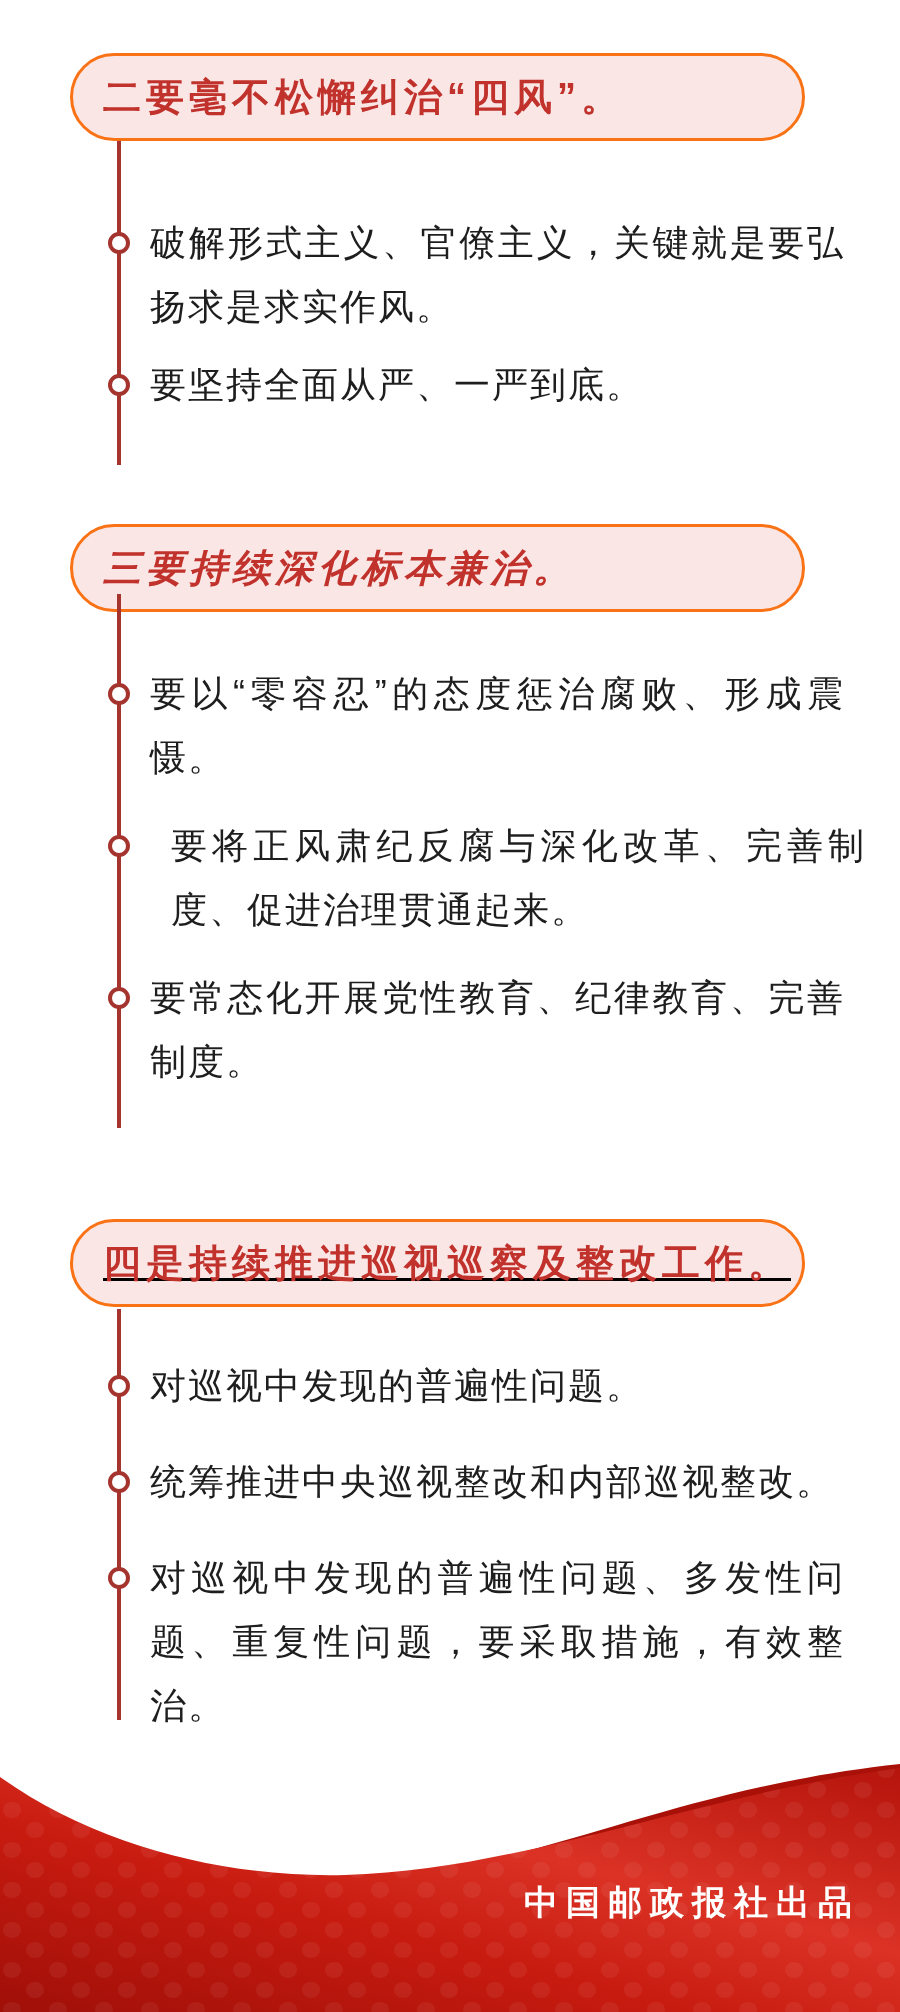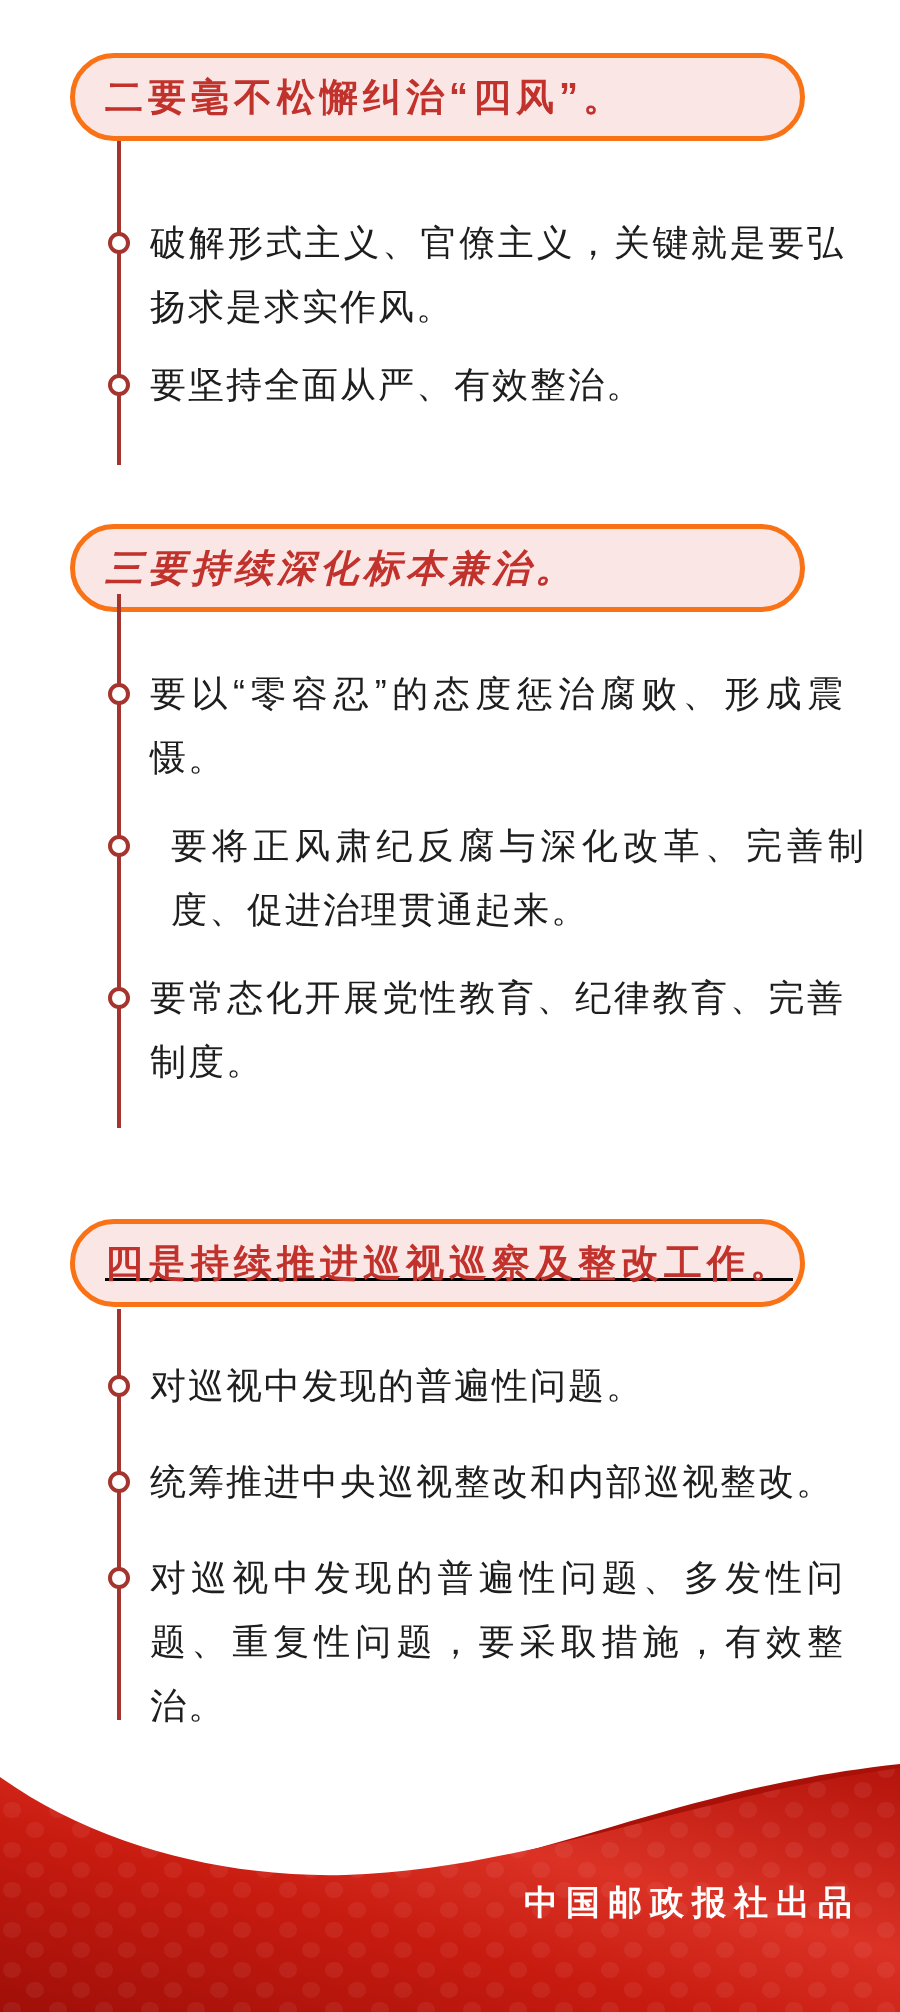--- a/index.html
+++ b/index.html
@@ -2,21 +2,21 @@
 <html><head>
 <meta charset="utf-8">
 <style>
   html,body{margin:0;padding:0;background:#fff;}
   #page{
     position:relative;width:900px;height:2012px;background:#ffffff;overflow:hidden;
     font-family:"Liberation Sans","DejaVu Sans",sans-serif;
   }
   .header-box{
     position:absolute;left:70px;width:735px;height:88px;box-sizing:border-box;
-    background:#fbe6e6;border:5px solid #f97316;border-radius:46px;
+    background:#fbe6e6;border:3px solid #f97316;border-radius:46px;
     display:flex;align-items:center;padding-left:30px;
   }
   .header-box .header-text{
     color:#c0322b;font-size:38px;font-weight:bold;letter-spacing:5px;white-space:nowrap;
   }
   .timeline-line{
     position:absolute;left:117px;width:4px;background:#a5342e;
   }
   .bullet-circle{
     position:absolute;left:108px;width:14px;height:14px;border-radius:50%;
@@ -40,21 +40,21 @@
 
   <div class="header-box" style="top:53px;">
     <span class="header-text">二要毫不松懈纠治“四风”。</span>
   </div>
   <div class="timeline-line" style="top:141px;height:324px;"></div>
 
   <div class="bullet-circle" style="top:232px;"></div>
   <div class="item-text" style="top:211px;">破解形式主义、官僚主义，关键就是要弘扬求是求实作风。</div>
 
   <div class="bullet-circle" style="top:374px;"></div>
-  <div class="item-text" style="top:353px;">要坚持全面从严、有效整治。</div>
+  <div class="item-text" style="top:353px;">要坚持全面从严、一严到底。</div>
 
   <div class="header-box" style="top:524px;font-style:italic;">
     <span class="header-text">三要持续深化标本兼治。</span>
   </div>
   <div class="timeline-line" style="top:594px;height:534px;"></div>
 
   <div class="bullet-circle" style="top:683px;"></div>
   <div class="item-text" style="top:662px;">要以“零容忍”的态度惩治腐败、形成震慑。</div>
 
   <div class="bullet-circle" style="top:835px;"></div>

